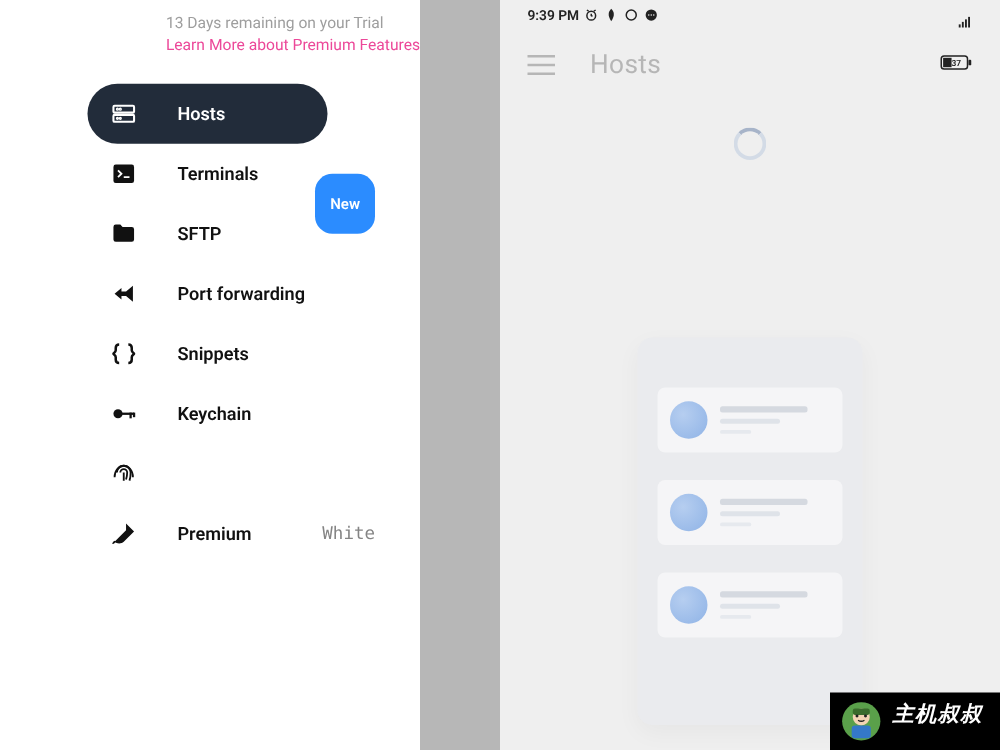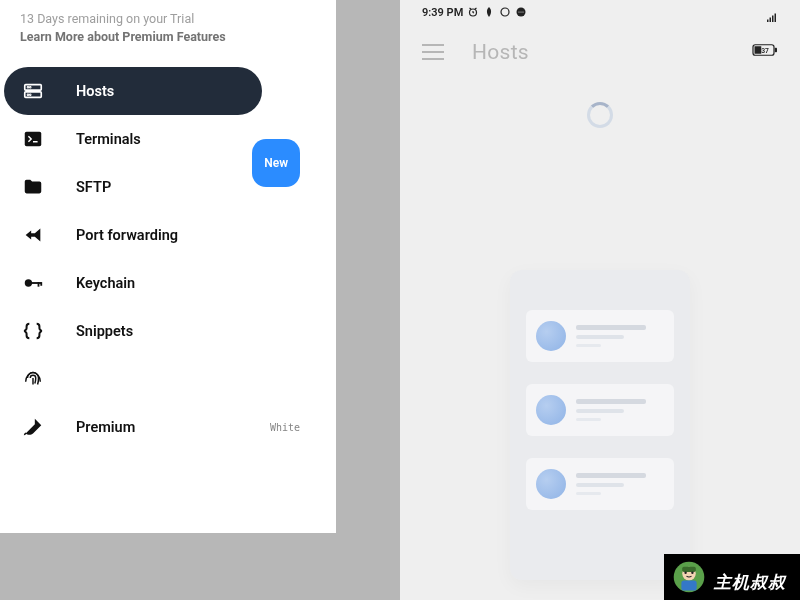--- a/index.html
+++ b/index.html
@@ -1,32 +1,32 @@
 <!DOCTYPE html>
 <html><head>
 <meta charset="utf-8">
 <style>
   * { margin:0; padding:0; box-sizing:border-box; font-family:-apple-system,BlinkMacSystemFont,"Segoe UI",Roboto,sans-serif; }
   html,body { width:800px; height:600px; overflow:hidden; }
   body { display:flex; background:#b7b7b7; }
 
   
-  .left-panel { width:336px; height:533px; background:#ffffff; display:flex; flex-direction:column; }
+  .left-panel { width:336px; height:600px; background:#ffffff; display:flex; flex-direction:column;align-items:flex-end; }
   .trial-block { padding:10px 0 18px 20px; font-size:12.5px; line-height:1.4; }
   .trial-line1 { color:#9e9e9e; }
-  .trial-line2 { color:#737373; font-weight:700; }
+  .trial-line2 { color:#ec4899; font-weight:400; }
 
   .nav { display:flex; flex-direction:column; gap:0; padding:4px 0 0 2px; }
   .nav-item { display:flex; align-items:center; height:48px; padding:0 18px; border-radius:24px; margin-right:74px; margin-left:2px; color:#111; font-size:14.5px; font-weight:600; cursor:pointer; position:relative; }
   .nav-item.wide { margin-right:18px; }
   .nav-item.active { background:#222c3a; color:#fff; border-radius:26px; }
   .nav-icon { width:22px; height:22px; margin-right:32px; display:flex; align-items:center; justify-content:center; flex-shrink:0; }
   .nav-label { flex:1; }
   .badge { background:#2b8cff; color:#fff; font-size:12px; font-weight:600; padding:17px 12px; border-radius:14px;margin-top:48px; }
-  .right-text { font-family:ui-monospace,Menlo,Consolas,monospace; color:#848484; font-size:10px; font-weight:400;padding-left:32px; }
+  .right-text { font-family:ui-monospace,Menlo,Consolas,monospace; color:#848484; font-size:14px; font-weight:400;padding-left:32px; }
 
   
   .gap { flex:0 0 64px; background:#b7b7b7; }
 
   
   .right-panel { width:400px; height:600px; background:#efefef; display:flex; flex-direction:column; position:relative; }
   .statusbar { height:24px; display:flex; align-items:center; justify-content:space-between; padding:12px 22px; font-size:11px; font-weight:600; color:#222; }
   .sb-left { display:flex; align-items:center; gap:4px; }
   .sb-right { display:flex; align-items:flex-end; gap:4px;flex-direction:column; }
   .sb-icon { width:12px; height:28px; display:inline-flex; align-items:center; justify-content:center; }
@@ -42,21 +42,21 @@
   .empty-illus { position:absolute; left:50%; top:270px; transform:translateX(-50%); width:180px; pointer-events:none; }
   .phone-frame { width:180px; height:310px; background:rgba(230,232,236,0.55); border-radius:12px; padding:40px 16px 0 16px; display:flex; flex-direction:column; gap:22px; box-shadow:0 6px 20px rgba(0,0,0,0.04); }
   .card { background:rgba(255,255,255,0.5); border-radius:6px; height:52px; display:flex; align-items:center; padding:10px; gap:10px; }
   .circle { width:30px; height:30px; background:radial-gradient(circle at 35% 35%, #b6cef0, #8fb3e6); border-radius:50%; flex-shrink:0; }
   .lines { display:flex; flex-direction:column; gap:5px; flex:1; }
   .line-a { height:5px; width:80%; background:#d5d9e0; border-radius:2px; }
   .line-b { height:4px; width:55%; background:#dfe3e9; border-radius:2px; }
   .line-c { height:3px; width:28%; background:#e6e9ee; border-radius:2px; }
 
   
-  .corner-badge { position:absolute; right:0; bottom:0; background:#000; color:#fff; display:flex; align-items:flex-end; padding:6px 14px 6px 8px; gap:8px; }
+  .corner-badge { position:absolute; right:0; bottom:0; background:#000; color:#fff; display:flex; align-items:flex-start; padding:6px 14px 6px 8px; gap:8px; }
   .mascot { width:34px; height:34px; position:relative; }
   .cb-text { font-size:17px; font-weight:700; letter-spacing:1px; font-style:italic; }
 </style>
 </head>
 <body>
 
 <div class="left-panel">
   <div class="trial-block">
     <div class="trial-line1">13 Days remaining on your Trial</div>
     <div class="trial-line2">Learn More about Premium Features</div>
@@ -103,38 +103,38 @@
       <span class="nav-icon">
         <svg width="22" height="22" viewBox="0 0 24 24" fill="#111">
             <path d="M4 12l6-5v3h4l6-5v14l-6-5h-4v3l-6-5z"></path>
           </svg>
       </span>
       <span class="nav-label">Port forwarding</span>
     </div>
 
     <div class="nav-item">
       <span class="nav-icon">
+        <svg width="22" height="22" viewBox="0 0 24 24" fill="none" stroke="#111" stroke-width="2.2">
+            <path d="M8 4c-2 0-3 1-3 3v2c0 2-2 2-2 3s2 1 2 3v2c0 2 1 3 3 3"></path>
+            <path d="M16 4c2 0 3 1 3 3v2c0 2 2 2 2 3s-2 1-2 3v2c0 2-1 3-3 3"></path>
+          </svg>
+      </span>
+      <span class="nav-label">Snippets</span>
+    </div>
+
+    <div class="nav-item">
+      <span class="nav-icon">
         <svg width="22" height="22" viewBox="0 0 24 24" fill="#111">
             <circle cx="7" cy="12" r="4"></circle>
             <rect x="10" y="11" width="11" height="2"></rect>
             <rect x="17" y="11" width="2" height="5"></rect>
             <rect x="20" y="11" width="2" height="4"></rect>
           </svg>
       </span>
       <span class="nav-label">Keychain</span>
-    </div>
-
-    <div class="nav-item">
-      <span class="nav-icon">
-        <svg width="22" height="22" viewBox="0 0 24 24" fill="none" stroke="#111" stroke-width="2.2">
-            <path d="M8 4c-2 0-3 1-3 3v2c0 2-2 2-2 3s2 1 2 3v2c0 2 1 3 3 3"></path>
-            <path d="M16 4c2 0 3 1 3 3v2c0 2 2 2 2 3s-2 1-2 3v2c0 2-1 3-3 3"></path>
-          </svg>
-      </span>
-      <span class="nav-label">Snippets</span>
     </div>
 
 
     <div class="nav-item">
       <span class="nav-icon">
         <svg width="22" height="22" viewBox="0 0 24 24" fill="none" stroke="#111" stroke-width="1.6">
             <path d="M6 11a6 6 0 0 1 12 0c0 4-1 7-1 7"></path>
             <path d="M9 11a3 3 0 0 1 6 0c0 3-1 6-1 6"></path>
             <path d="M12 11v7"></path>
             <path d="M4 15c0-6 4-10 8-10s8 4 8 10"></path>

